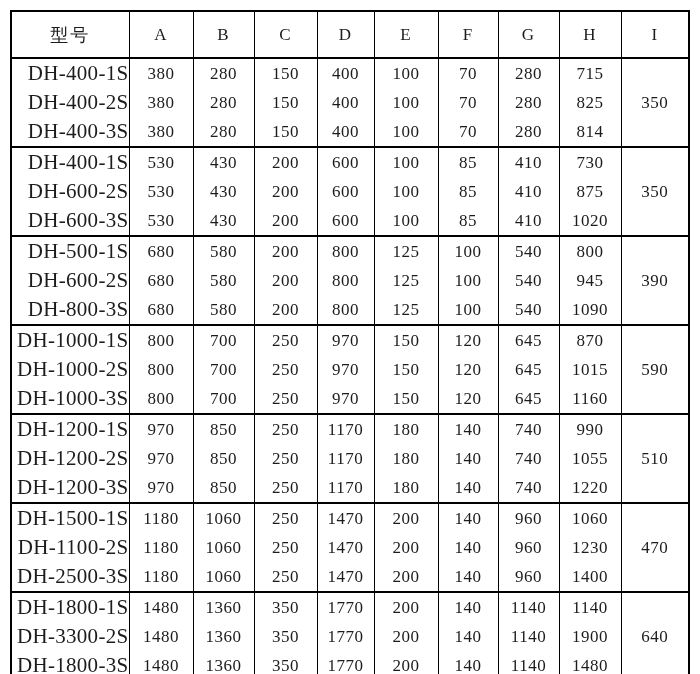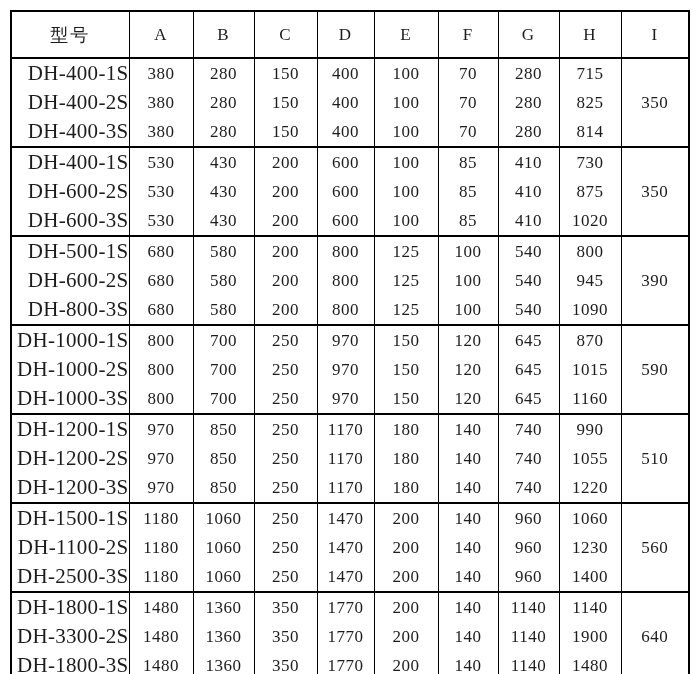--- a/index.html
+++ b/index.html
@@ -286,21 +286,21 @@
         <tr>
           <td class="model-cell">DH-1500-1S</td>
           <td>1180</td>
           <td>1060</td>
           <td>250</td>
           <td>1470</td>
           <td>200</td>
           <td>140</td>
           <td>960</td>
           <td>1060</td>
-          <td rowspan="3" class="i-cell">560</td>
+          <td rowspan="3" class="i-cell">470</td>
         </tr>
         <tr>
           <td class="model-cell">DH-1100-2S</td>
           <td>1180</td>
           <td>1060</td>
           <td>250</td>
           <td>1470</td>
           <td>200</td>
           <td>140</td>
           <td>960</td>

